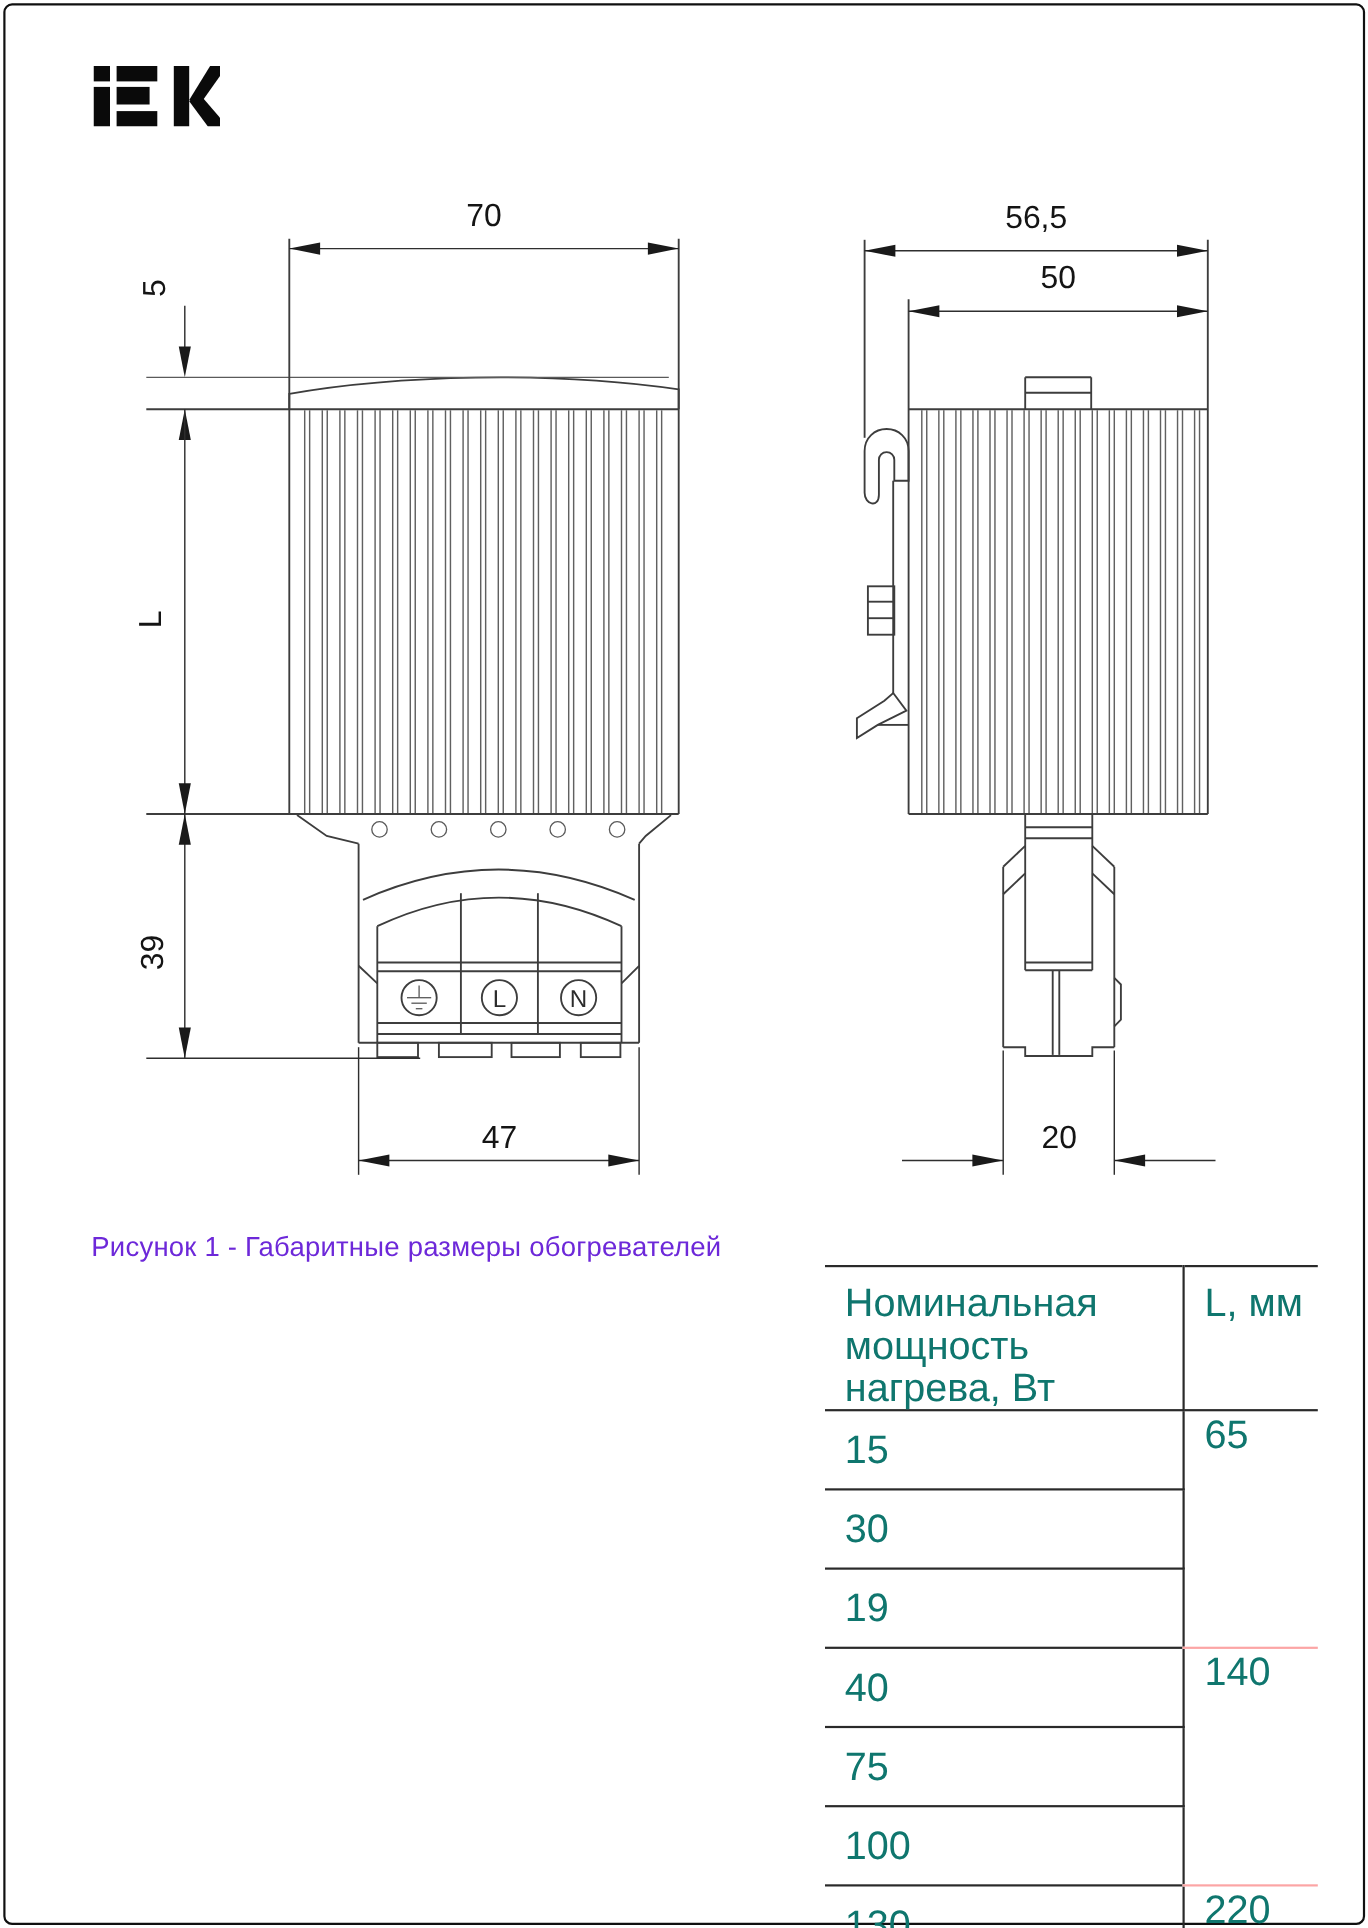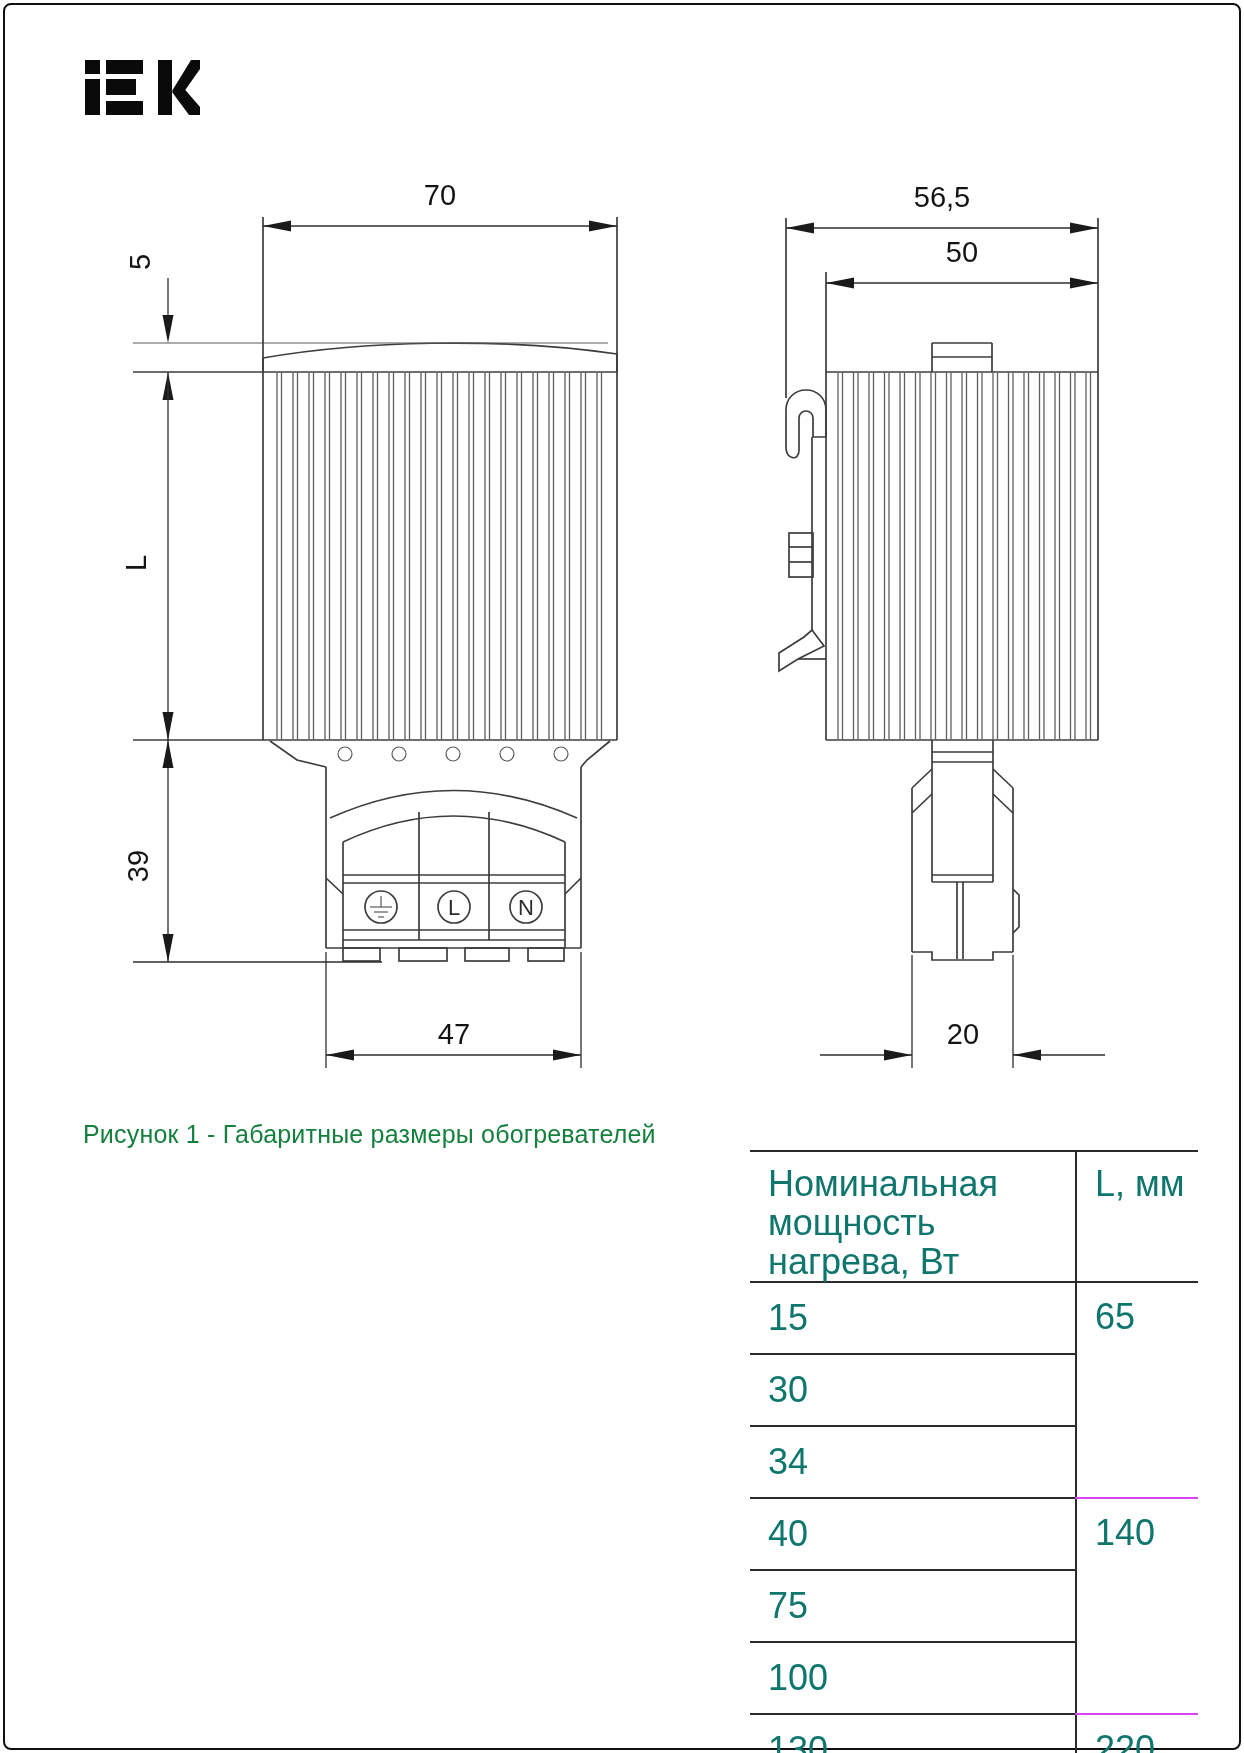--- a/index.html
+++ b/index.html
@@ -18,39 +18,39 @@
   .ln    { stroke:#3d3d3d; stroke-width:1.7; fill:none; stroke-linejoin:miter; }
   .thin  { stroke:#5a5a5a; stroke-width:1.2; fill:none; }
   .fin line { stroke:#606060; stroke-width:1.3; }
   .dim   { stroke:#2e2e2e; stroke-width:1.3; fill:none; }
   .arr   { fill:#1a1a1a; stroke:none; }
   text.dim-label { font:29px "Liberation Sans", sans-serif; fill:#141414; }
   text.term-label { font:22px "Liberation Sans", sans-serif; fill:#2c2c2c; }
 
   .caption {
     position:absolute; left:83px; top:1120px;
-    font-size:25px; letter-spacing:0.2px; color:#15803d;
+    font-size:25px; letter-spacing:0.2px; color:#6d28d9;
   }
 
   table.size-table {
     position:absolute; left:750px; top:1150px;
     width:410px; border-collapse:collapse; table-layout:fixed;
     border-top:2px solid #2a2a2a; border-bottom:2px solid #2a2a2a;
     font-size:36px; color:#0f766e;
   }
   .size-table th, .size-table td {
     font-weight:normal; text-align:left; padding:0 0 0 18px;
   }
   .size-table thead tr { height:100px; }
   .size-table tbody tr { height:72px; }
   .size-table th { border-bottom:2px solid #2a2a2a; vertical-align:top; padding-top:12px; line-height:39px; }
   .size-table .c1 { border-right:2px solid #2a2a2a; width:307px; }
   .size-table .c2 { width:103px;margin-left:38px; }
   .size-table td.c1 { border-bottom:2px solid #2a2a2a; vertical-align:middle; }
-  .size-table td.c2 { border-bottom:2px solid #d946ef; vertical-align:top; padding-top:13px; }
+  .size-table td.c2 { border-bottom:2px solid #fca5a5; vertical-align:top; }
 </style>
 </head>
 <body>
 
 <div class="page-frame"></div>
 
 <svg class="logo" viewBox="0 0 115 55" aria-label="IEK">
   <g fill="#0a0a0a">
     <rect x="0" y="0" width="15" height="14"></rect>
     <rect x="0" y="19" width="15" height="36"></rect>
@@ -332,21 +332,21 @@
   </thead>
   <tbody>
     <tr>
       <td class="c1">15</td>
       <td class="c2" rowspan="3">65</td>
     </tr>
     <tr>
       <td class="c1">30</td>
     </tr>
     <tr>
-      <td class="c1">34</td>
+      <td class="c1">19</td>
     </tr>
     <tr>
       <td class="c1">40</td>
       <td class="c2" rowspan="3">140</td>
     </tr>
     <tr>
       <td class="c1">75</td>
     </tr>
     <tr>
       <td class="c1">100</td>

